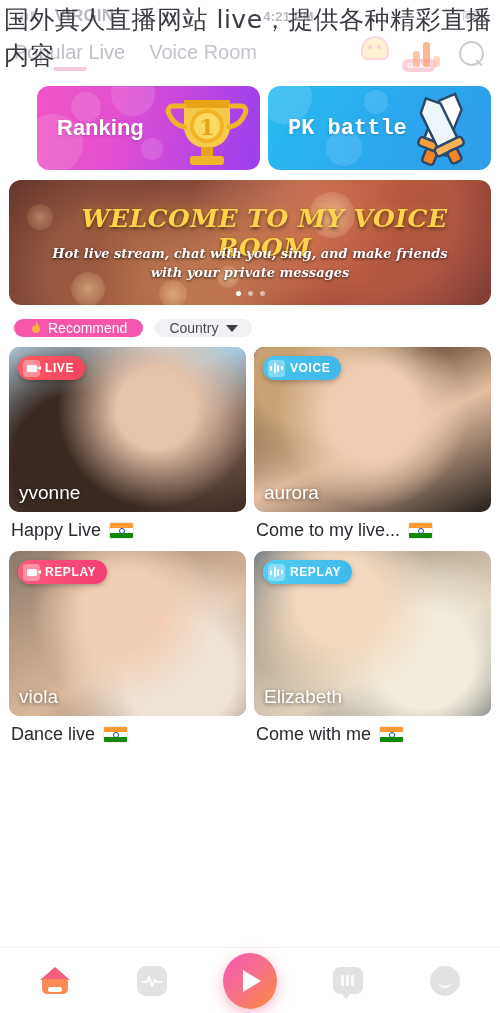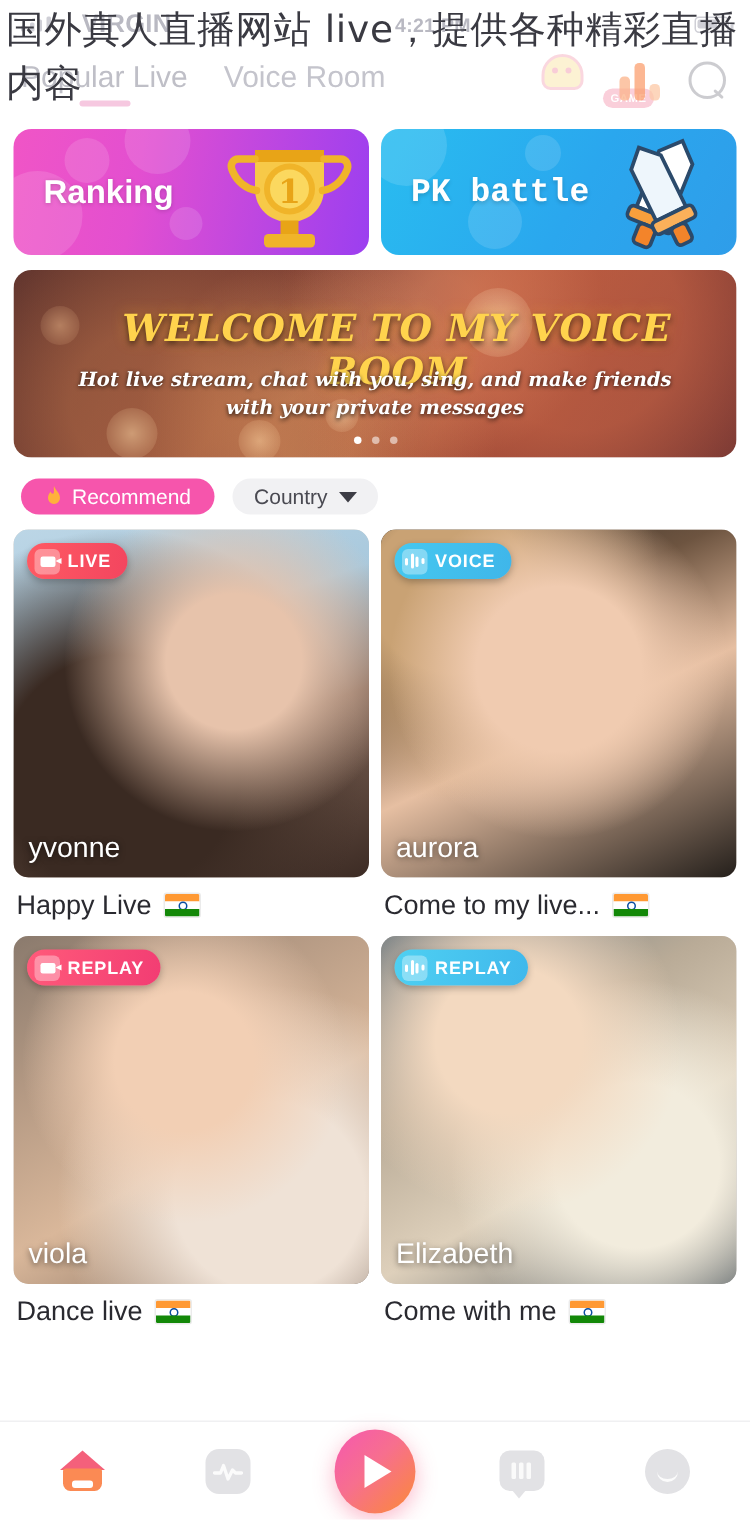--- a/index.html
+++ b/index.html
@@ -61,21 +61,21 @@
   .rank-icon i:nth-child(3){height:11px;background:#fdc9a6}
 
   .search-icon { width:28px; height:28px; position:relative; opacity:.5; }
   .search-icon::before { content:""; position:absolute; left:1px; top:1px;
       width:21px; height:21px; border:2.2px solid #9b9ba3; border-radius:50%; }
   .search-icon::after { content:""; position:absolute; left:18px; top:19px;
       width:8px; height:2.2px; background:#9b9ba3; border-radius:2px;
       transform:rotate(42deg); transform-origin:left center; }
 
   
-  .promos { display:flex; gap:8px; padding: 10px 9px 0 9px; }
+  .promos { display:flex; gap:8px; padding: 10px 9px 0 9px; margin-left: 28px; }
   .promo { flex:1; height:84px; border-radius:12px; position:relative;
            overflow:hidden; display:flex; align-items:center; cursor:pointer; }
   .promo-rank { background:linear-gradient(100deg,#f055c6 0%,#e34fd0 35%,#9b3ff0 100%); }
   .promo-pk   { background:linear-gradient(120deg,#29bdf0 0%,#2aa7ee 55%,#2f9de9 100%);font-family:Liberation Mono, monospace; }
   .promo-title { position:relative; z-index:3; color:#fff; font-size:22px;
            font-weight:700; margin-left:20px; text-shadow:0 1px 3px rgba(0,0,0,.18); }
   .bubble { position:absolute; border-radius:50%; background:rgba(255,255,255,.13); }
   .trophy { position:absolute; right:10px; top:6px; width:86px; height:76px; z-index:2; }
   .swords { position:absolute; right:2px; top:2px; width:92px; height:82px; z-index:2; }
 
@@ -99,32 +99,32 @@
       font-size:13px; line-height:19px; color:#ffffff;
       text-shadow:0 1px 3px rgba(0,0,0,.75); padding:0 40px; }
   .bn-dots { position:absolute; bottom:9px; left:0; right:0; display:flex;
       justify-content:center; gap:7px; }
   .bn-dots i { width:5px; height:5px; border-radius:50%; background:rgba(255,255,255,.55);
       display:block; }
   .bn-dots i.on { background:#fff; }
 
   
   .filters { display:flex; align-items:center; gap:12px; padding:14px 14px 10px 14px; }
-  .pill { height:24px; border-radius:15px; display:flex; align-items:center;
+  .pill { height:18px; border-radius:15px; display:flex; align-items:center;
           gap:6px; padding:0 16px; font-size:14px; cursor:pointer; }
   .pill-rec { background:#f655ac; color:#fff; }
   .pill-country { background:#f1f1f3; color:#4a4a52; padding:0 14px; gap:8px; }
   .flame { width:12px; height:14px; display:block; }
   .caret { width:0;height:0;border-left:6px solid transparent;
            border-right:6px solid transparent;border-top:7px solid #3d3d45; display:block;}
 
   
   .grid { display:grid; grid-template-columns:1fr 1fr; gap:8px 8px; padding:0 9px; }
   .card { cursor:pointer; }
-  .thumb { position:relative; width:100%; height:232px; border-radius:10px;
+  .thumb { position:relative; width:100%; height:165px; border-radius:10px;
            overflow:hidden; background:#d9d3cd; }
   .ph { position:absolute; inset:0; }
   .badge { position:absolute; left:9px; top:9px; height:24px; border-radius:12px;
       display:flex; align-items:center; gap:5px; padding:0 11px 0 5px;
       color:#fff; font-size:12px; font-weight:800; letter-spacing:.6px; z-index:3;
       box-shadow:0 2px 5px rgba(0,0,0,.25); }
   .badge-live   { background:linear-gradient(100deg,#ff5a63,#f3455f); }
   .badge-replay { background:linear-gradient(100deg,#ff5a7a,#f23d73); }
   .badge-voice  { background:linear-gradient(100deg,#45c8f0,#3fb6ea); }
   .badge-vreplay{ background:linear-gradient(100deg,#4fd0f2,#3fb8ec); }

